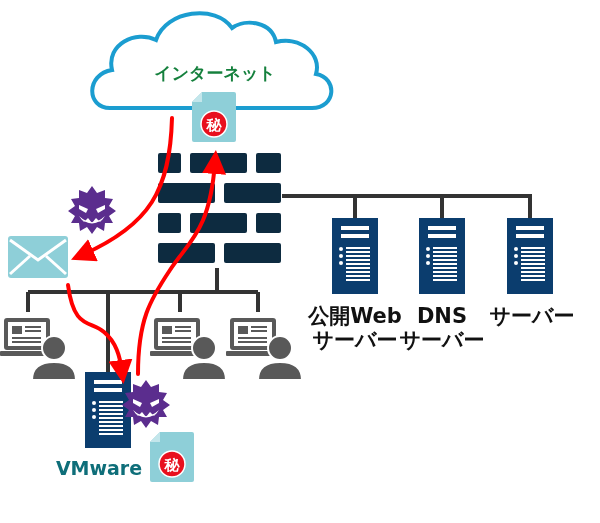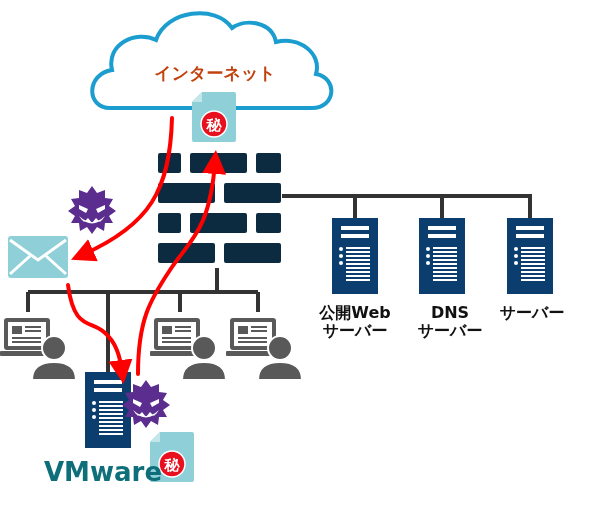--- a/index.html
+++ b/index.html
@@ -1,22 +1,22 @@
 <!DOCTYPE html>
 <html><head>
 <meta charset="utf-8">
 <style>
   html, body { margin: 0; padding: 0; background: #ffffff; }
   body { width: 600px; height: 523px; position: relative; overflow: hidden;
          font-family: "DejaVu Sans", "Liberation Sans", sans-serif; }
   #stage { position: absolute; left: 0; top: 0; width: 600px; height: 523px; }
   .lbl { position: absolute; font-weight: bold; text-align: center; line-height: 1.15; }
-  .cloud-label { left: 140px; top: 64px; width: 150px; font-size: 17px; color: #c2410c; }
-  .server-label { font-size: 16px; color: #111; width: 100px; }
-  .esxi-label { left: 44px; top: 458px; width: 110px; font-size: 26px; color: #0e6e79; }
+  .cloud-label { left: 140px; top: 64px; width: 150px; font-size: 17px; color: #15803d; }
+  .server-label { font-size: 21px; color: #111; width: 100px; }
+  .esxi-label { left: 44px; top: 458px; width: 110px; font-size: 19px; color: #0e6e79; }
 </style>
 </head>
 <body>
 
 <div id="stage">
 <svg width="600" height="523" viewBox="0 0 600 523" xmlns="http://www.w3.org/2000/svg">
   <defs>
     <marker id="arrowhead" markerWidth="6" markerHeight="6" refX="3" refY="3" orient="auto" markerUnits="strokeWidth">
       <path d="M0,0 L6,3 L0,6 Z" fill="#ff0000"></path>
     </marker>
@@ -121,21 +121,21 @@
     <path d="M138,374 C138,320 150,300 170,270 C190,240 210,230 215,162" marker-end="url(#arrowhead)"></path>
   </g>
 </svg>
 
 <div class="lbl cloud-label">インターネット</div>
 
 <div class="lbl server-label" style="left:305px; top:304px;">
   <div>公開Web</div>
   <div>サーバー</div>
 </div>
-<div class="lbl server-label" style="left:400px; top:304px;text-align:center;">
+<div class="lbl server-label" style="left:392px; top:304px;text-align:center;">
   <div>DNS</div>
   <div>サーバー</div>
 </div>
 <div class="lbl server-label" style="left:482px; top:304px;">
   <div>サーバー</div>
 </div>
 
 <div class="lbl esxi-label">
   <div>VMware</div>
 </div>

